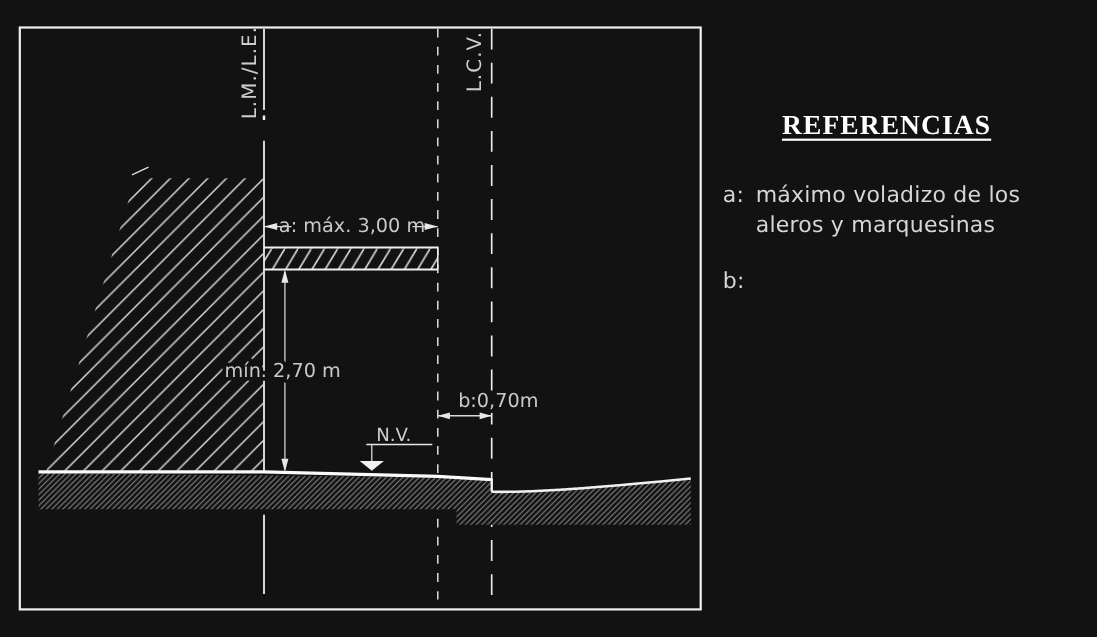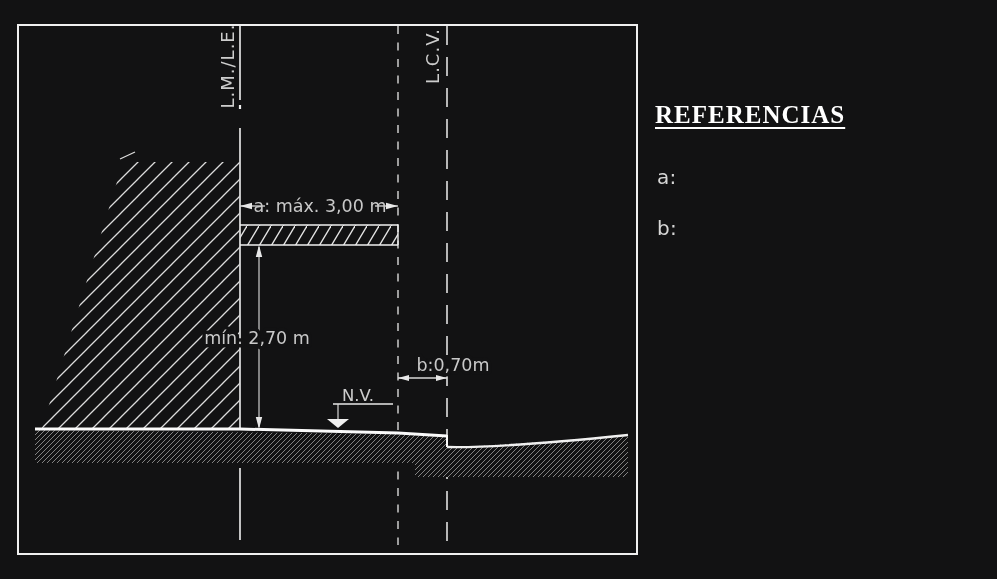--- a/index.html
+++ b/index.html
@@ -19,21 +19,21 @@
   .dimtext{fill:#c9c9c9;font-size:17.5px;font-family:"DejaVu Sans",sans-serif;}
   .dimtext-sm{fill:#cdcdcd;font-size:16.5px;font-family:"DejaVu Sans",sans-serif;}
   .axistext{fill:#cdcdcd;font-size:18px;font-family:"DejaVu Sans",sans-serif;letter-spacing:1px;}
   .halo{paint-order:stroke fill;stroke:#121213;stroke-width:7px;stroke-linejoin:round;}
 
   
   .references{
     position:absolute;left:655px;top:101px;width:302px;color:#d6d6d6;
   }
   .ref-title{
-    margin:0 0 35px 0;text-align:left;color:#ffffff;
+    margin:0 0 35px 0;text-align:center;color:#ffffff;
     font-family:"Liberation Serif","DejaVu Serif",serif;
     font-size:25px;font-weight:bold;letter-spacing:1px;
     text-decoration:underline;text-underline-offset:4px;
   }
   .ref-item{
     display:flex;align-items:flex-start;
     font-size:20px;line-height:27px;letter-spacing:0.2px;
   }
   .ref-item + .ref-item{margin-top:24px;}
   .ref-key{flex:0 0 30px;padding-left:2px;}
@@ -121,17 +121,19 @@
 
     <text class="axistext" transform="translate(208,40) rotate(-90)" text-anchor="middle" dominant-baseline="central">L.M./L.E.</text>
     <text class="axistext" transform="translate(413,30) rotate(-90)" text-anchor="middle" dominant-baseline="central">L.C.V.</text>
   </svg>
 </div>
 
 <div class="references">
   <h2 class="ref-title">REFERENCIAS</h2>
   <div class="ref-item">
     <span class="ref-key">a:</span>
+    <span class="ref-text">máximo voladizo de los
+aleros y marquesinas</span>
   </div>
   <div class="ref-item">
     <span class="ref-key">b:</span>
   </div>
 </div>
 
 </body></html>

